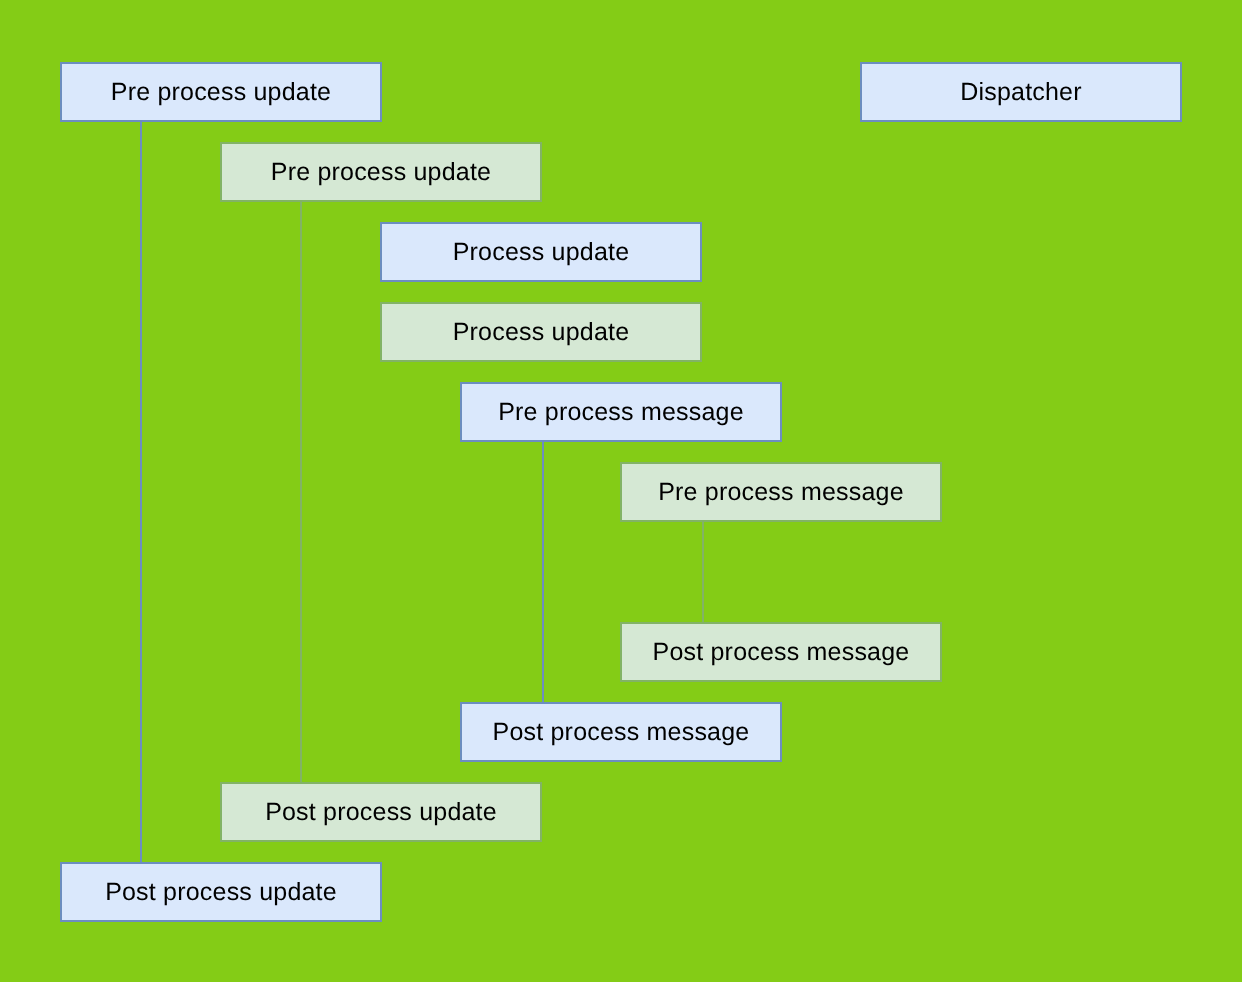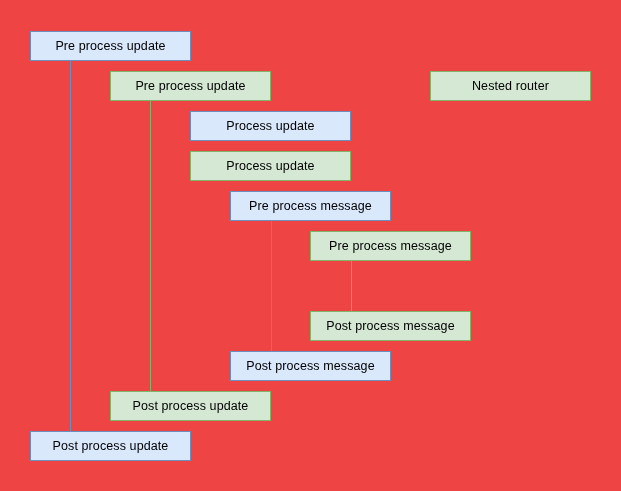--- a/index.html
+++ b/index.html
@@ -7,21 +7,21 @@
     padding: 0;
     background: #ffffff;
   }
   body {
     font-family: "Liberation Sans", sans-serif;
   }
   #canvas {
     position: relative;
     width: 621px;
     height: 491px;
-    background: #ef4444;
+    background: #84cc16;
     overflow: hidden;
   }
   .node {
     position: absolute;
     box-sizing: border-box;
     width: 161px;
     height: 30px;
     display: flex;
     align-items: center;
     justify-content: center;
@@ -81,17 +81,17 @@
   <div class="node dispatcher" style="left:230px; top:351px;">
       <span>Post process message</span>
     </div>
   <div class="node nested" style="left:110px; top:391px;">
       <span>Post process update</span>
     </div>
   <div class="node dispatcher" style="left:30px;  top:431px;">
       <span>Post process update</span>
     </div>
 
-  <div class="node nested" style="left:430px; top:71px;">
-      <span>Nested router</span>
+  <div class="node dispatcher" style="left:430px; top:31px;">
+      <span>Dispatcher</span>
     </div>
 
 </div>
 
 </body></html>

